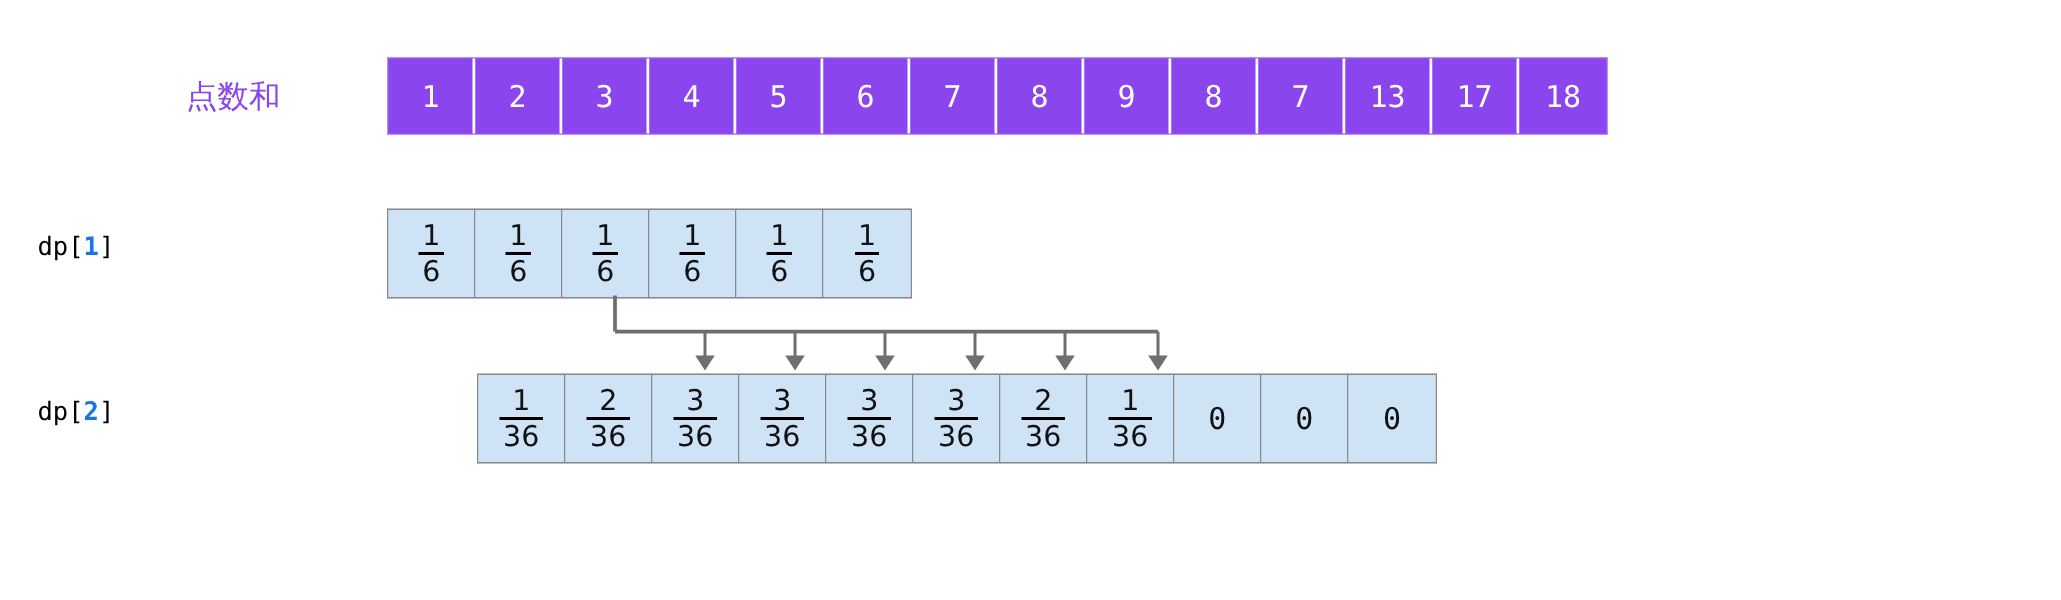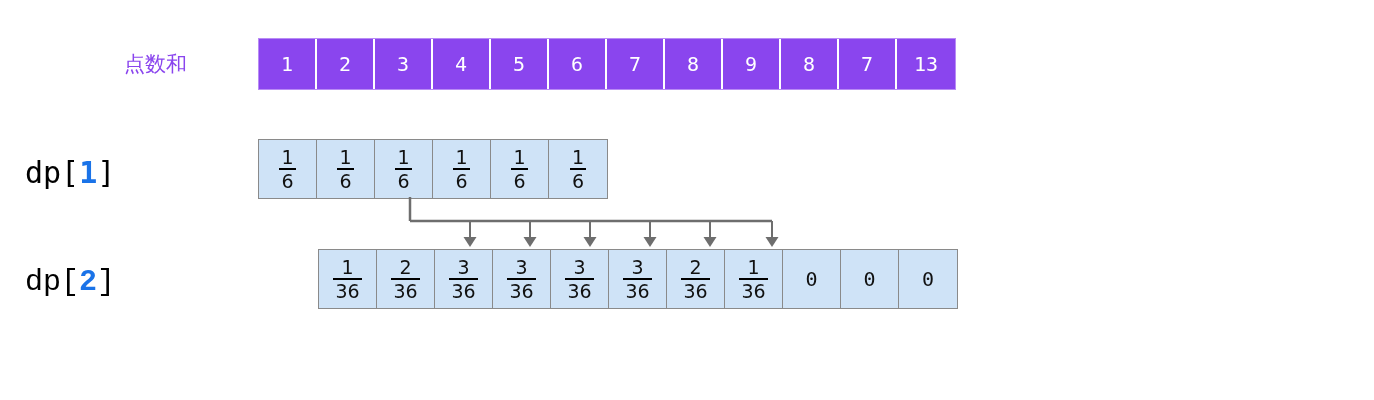--- a/index.html
+++ b/index.html
@@ -20,21 +20,21 @@
     left: 0;
     top: 0;
     width: 1374px;
     height: 400px;
   }
 
   
   .row-label {
     position: absolute;
     font-family: "DejaVu Sans Mono", monospace;
-    font-size: 30px;
+    font-size: 17px;
     color: #000000;
     white-space: nowrap;
     letter-spacing: 0px;
   }
   .row-label .idx {
     color: #1a73e8;
     font-weight: bold;
   }
 
   .header-label {
@@ -141,20 +141,22 @@
     <div class="cell">3</div>
     <div class="cell">4</div>
     <div class="cell">5</div>
     <div class="cell">6</div>
     <div class="cell">7</div>
     <div class="cell">8</div>
     <div class="cell">9</div>
     <div class="cell">8</div>
     <div class="cell">7</div>
     <div class="cell">13</div>
+    <div class="cell">17</div>
+    <div class="cell">18</div>
   </div>
 
 <div class="row-label" style="left:25px; top:155px;">
   <span>dp[</span><span class="idx">1</span><span>]</span>
 </div>
 
 <div class="strip data dp1" id="dp1-strip">
     <div class="cell">
       <span class="frac">
         <span class="num">1</span>
@@ -186,21 +188,21 @@
       </span>
     </div>
     <div class="cell">
       <span class="frac">
         <span class="num">1</span>
         <span class="den">6</span>
       </span>
     </div>
   </div>
 
-<div class="row-label" style="left:25px; top:265px;font-family:Liberation Mono, monospace;">
+<div class="row-label" style="left:25px; top:265px;">
   <span>dp[</span><span class="idx">2</span><span>]</span>
 </div>
 
 <div class="strip data dp2" id="dp2-strip">
     <div class="cell">
       <span class="frac">
         <span class="num">1</span>
         <span class="den">36</span>
       </span>
     </div>

